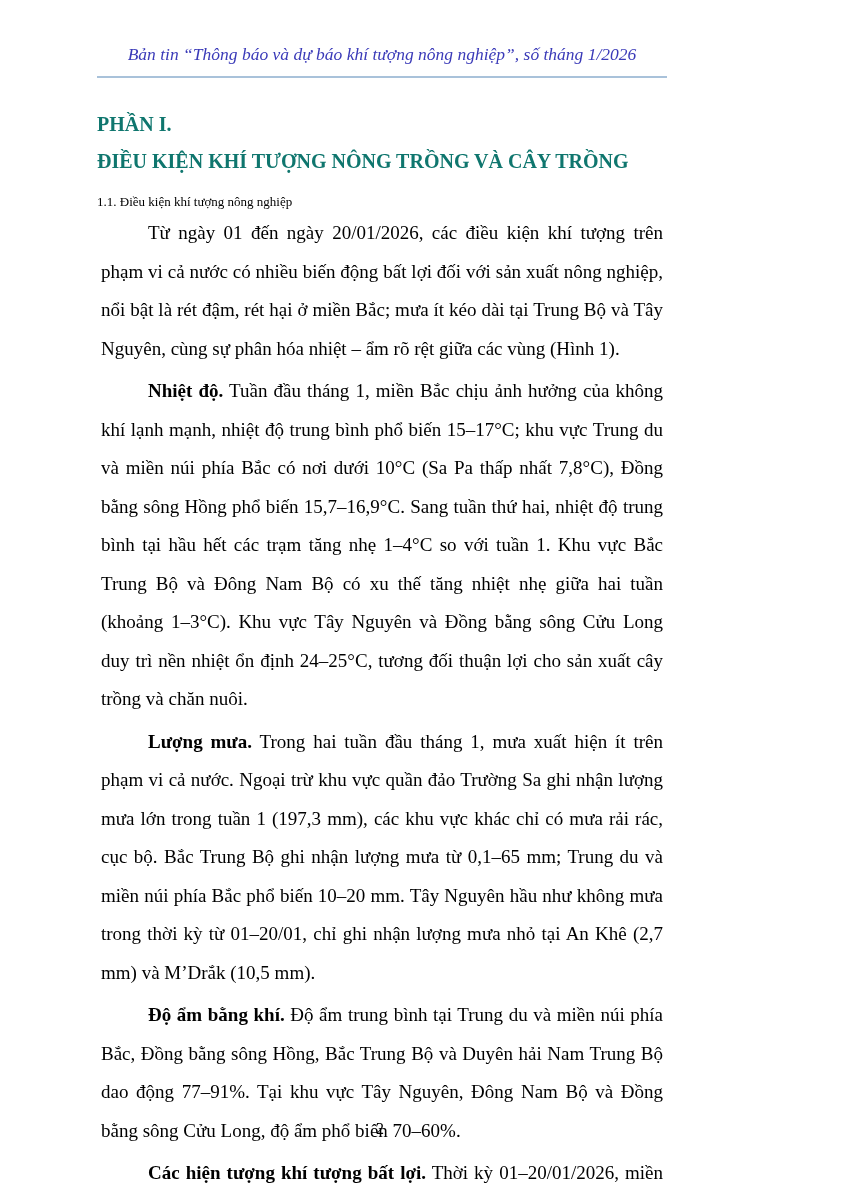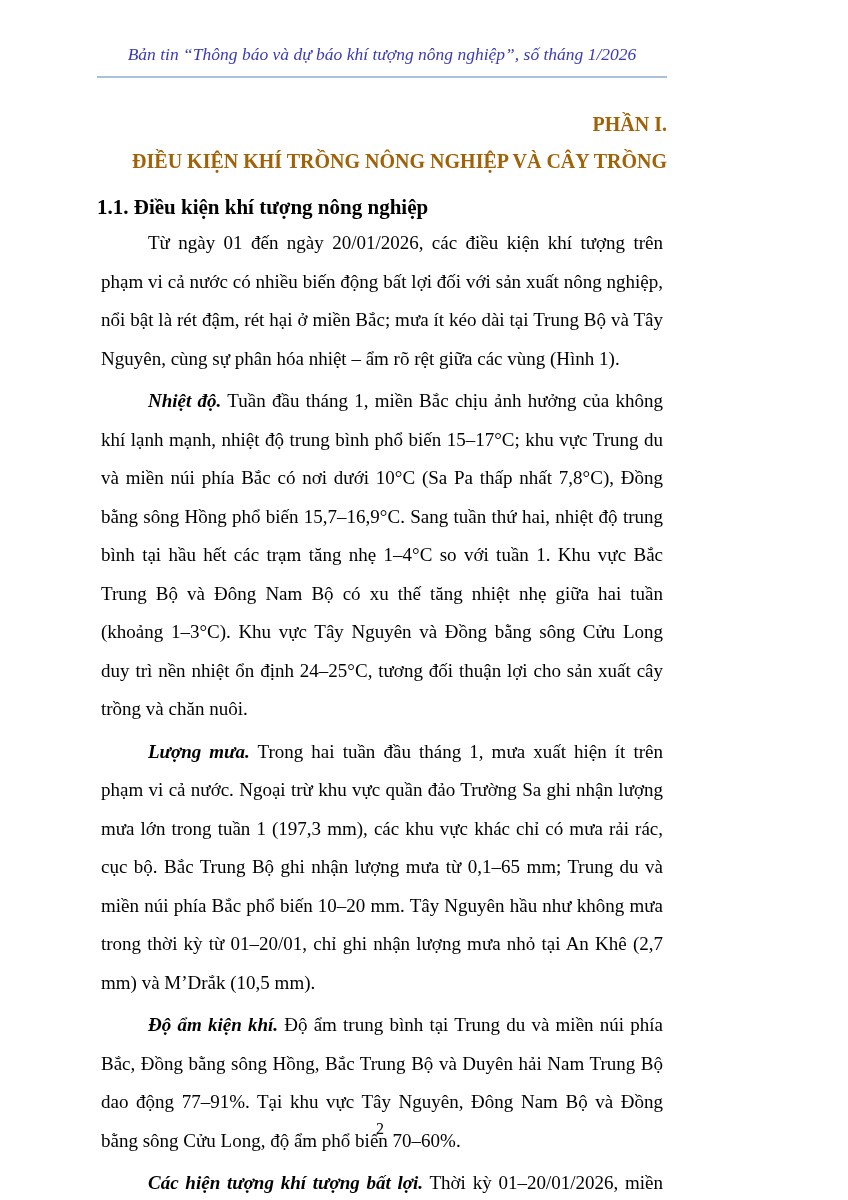--- a/index.html
+++ b/index.html
@@ -22,77 +22,76 @@
     text-align: center;
     font-style: italic;
     color: #3a3ab8;
     font-size: 17.5px;
     line-height: 1.25;
     padding-bottom: 10px;
     border-bottom: 2px solid #a9c2da;
   }
   .title-block {
     margin-top: 28px;
-    text-align: right;
-    color: #a16207;
+    text-align: left;
+    color: #0f766e;
     font-weight: bold;
     font-size: 20px;
     line-height: 37px;
   }
   .title-block .title-line {
     display: block;
   }
   .section-heading {
     margin-top: 14px;
-    font-weight: bold;
-    font-size: 21px;
+    font-weight: normal;
+    font-size: 13px;
     color: #000000;
     line-height: 1.25;
   }
   .body-text {
     margin-top: 4px;
     text-align: justify;
     font-size: 19px;
     line-height: 38.5px;
   }
   .body-text p {
     margin: 4px;
     text-indent: 47px;
   }
   .body-text .lead {
     font-weight: bold;
-    font-style: italic;
   }
   .page-footer {
     position: absolute;
     left: 0;
     bottom: 62px;
     width: 100%;
     text-align: center;
     font-size: 16px;
     color: #000000;
   }
 </style>
 </head>
 <body>
 
 <div class="page">
 
   <div class="page-header">Bản tin “Thông báo và dự báo khí tượng nông nghiệp”, số tháng 1/2026</div>
 
   <div class="title-block">
     <span class="title-line">PHẦN I.</span>
-    <span class="title-line">ĐIỀU KIỆN KHÍ TRỒNG NÔNG NGHIỆP VÀ CÂY TRỒNG</span>
+    <span class="title-line">ĐIỀU KIỆN KHÍ TƯỢNG NÔNG TRỒNG VÀ CÂY TRỒNG</span>
   </div>
 
   <div class="section-heading">1.1. Điều kiện khí tượng nông nghiệp</div>
 
   <div class="body-text">
     <p><span class="lead"></span><span>Từ ngày 01 đến ngày 20/01/2026, các điều kiện khí tượng trên phạm vi cả nước có nhiều biến động bất lợi đối với sản xuất nông nghiệp, nổi bật là rét đậm, rét hại ở miền Bắc; mưa ít kéo dài tại Trung Bộ và Tây Nguyên, cùng sự phân hóa nhiệt – ẩm rõ rệt giữa các vùng (Hình 1).</span></p>
     <p><span class="lead">Nhiệt độ.</span><span> Tuần đầu tháng 1, miền Bắc chịu ảnh hưởng của không khí lạnh mạnh, nhiệt độ trung bình phổ biến 15–17°C; khu vực Trung du và miền núi phía Bắc có nơi dưới 10°C (Sa Pa thấp nhất 7,8°C), Đồng bằng sông Hồng phổ biến 15,7–16,9°C. Sang tuần thứ hai, nhiệt độ trung bình tại hầu hết các trạm tăng nhẹ 1–4°C so với tuần 1. Khu vực Bắc Trung Bộ và Đông Nam Bộ có xu thế tăng nhiệt nhẹ giữa hai tuần (khoảng 1–3°C). Khu vực Tây Nguyên và Đồng bằng sông Cửu Long duy trì nền nhiệt ổn định 24–25°C, tương đối thuận lợi cho sản xuất cây trồng và chăn nuôi.</span></p>
     <p><span class="lead">Lượng mưa.</span><span> Trong hai tuần đầu tháng 1, mưa xuất hiện ít trên phạm vi cả nước. Ngoại trừ khu vực quần đảo Trường Sa ghi nhận lượng mưa lớn trong tuần 1 (197,3 mm), các khu vực khác chỉ có mưa rải rác, cục bộ. Bắc Trung Bộ ghi nhận lượng mưa từ 0,1–65 mm; Trung du và miền núi phía Bắc phổ biến 10–20 mm. Tây Nguyên hầu như không mưa trong thời kỳ từ 01–20/01, chỉ ghi nhận lượng mưa nhỏ tại An Khê (2,7 mm) và M’Drắk (10,5 mm).</span></p>
-    <p><span class="lead">Độ ẩm kiện khí.</span><span> Độ ẩm trung bình tại Trung du và miền núi phía Bắc, Đồng bằng sông Hồng, Bắc Trung Bộ và Duyên hải Nam Trung Bộ dao động 77–91%. Tại khu vực Tây Nguyên, Đông Nam Bộ và Đồng bằng sông Cửu Long, độ ẩm phổ biến 70–60%.</span></p>
+    <p><span class="lead">Độ ẩm bằng khí.</span><span> Độ ẩm trung bình tại Trung du và miền núi phía Bắc, Đồng bằng sông Hồng, Bắc Trung Bộ và Duyên hải Nam Trung Bộ dao động 77–91%. Tại khu vực Tây Nguyên, Đông Nam Bộ và Đồng bằng sông Cửu Long, độ ẩm phổ biến 70–60%.</span></p>
     <p><span class="lead">Các hiện tượng khí tượng bất lợi.</span><span> Thời kỳ 01–20/01/2026, miền Bắc xuất hiện hai đợt rét đậm, rét hại: (i) Đợt đầu (đầu tháng 1): từ ngày 01/01, không khí lạnh mạnh ảnh hưởng Bắc Bộ và Bắc Trung Bộ, gây mưa và rét; nhiệt độ tại Đồng bằng Bắc Bộ phổ biến 11–14°C, Trung du và miền núi phía Bắc 8–11°C. Ngày 05–06/01, rét tăng cường, nhiệt độ vùng núi cao xuống dưới 5°C, một số nơi như Mẫu Sơn ghi nhận 3–5°C. (ii) Đợt thứ hai (từ ngày 20/01): không khí lạnh mạnh tràn xuống miền Bắc, gây rét sâu trên diện rộng; nhiệt độ tại Hà Nội và khu vực đồng bằng phổ biến 9–11°C, được đánh giá là đợt rét đậm, rét hại mạnh nhất từ đầu mùa đông 2025–2026.</span></p>
   </div>
 
   <div class="page-footer">2</div>
 
 </div>
 
 </body></html>

